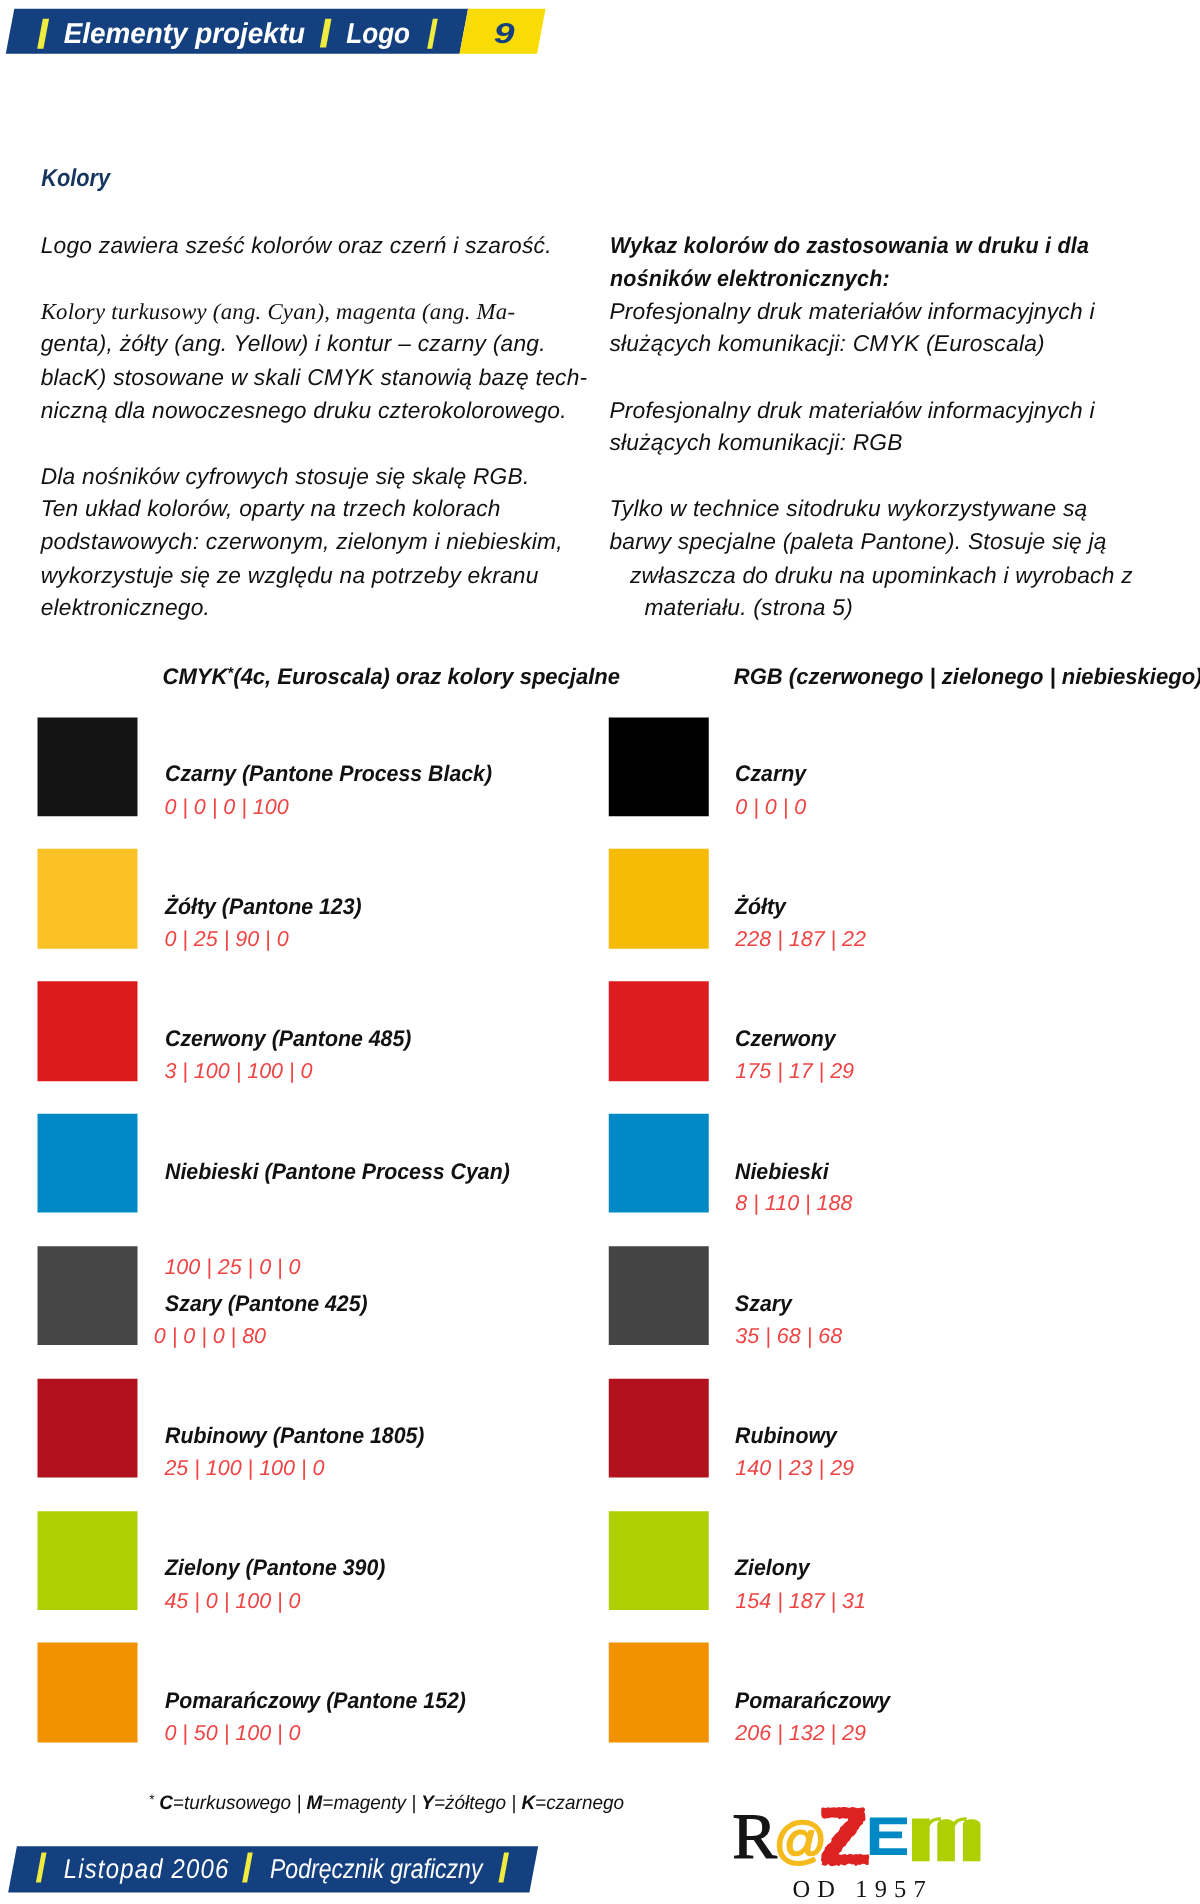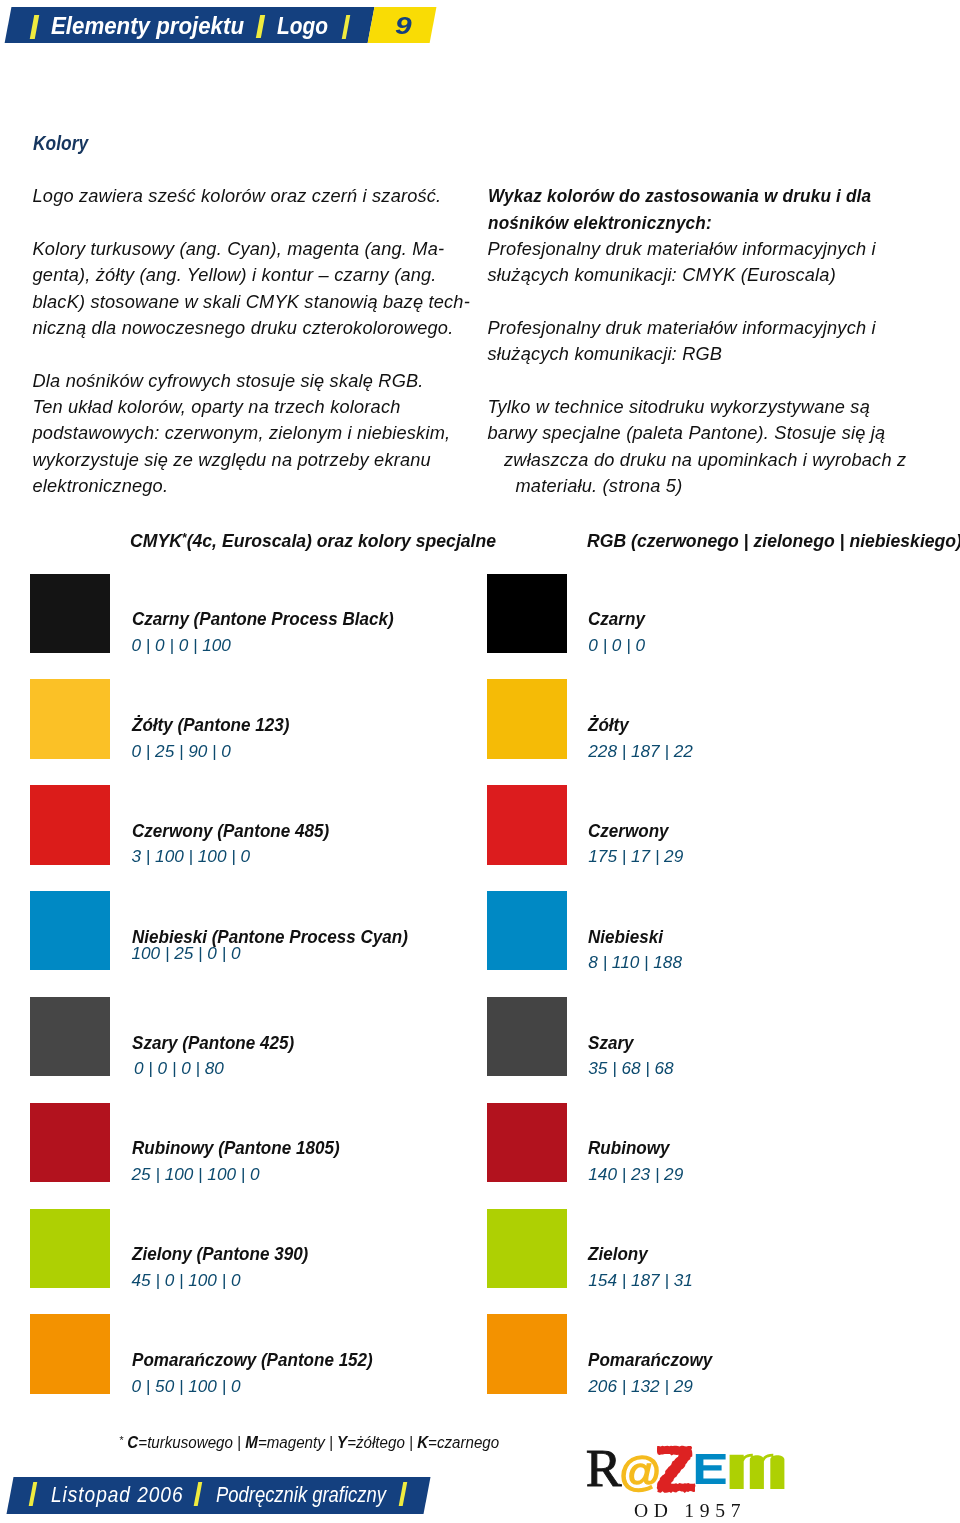--- a/index.html
+++ b/index.html
@@ -25,21 +25,21 @@
       font-size:18.2px;letter-spacing:.2px;transform-origin:0 0;}
   .tl.b{font-weight:bold;}
 
   
   .tbl-head{position:absolute;font-style:italic;font-weight:bold;font-size:18.05px;
             color:#111111;white-space:nowrap;transform-origin:0 0;}
   .sup{font-size:12.5px;vertical-align:baseline;position:relative;top:-5.2px;line-height:0;}
   .swatch{position:absolute;width:79.5px;height:79.4px;}
   .sw-name{position:absolute;font-style:italic;font-weight:bold;font-size:18.05px;
            color:#111111;white-space:nowrap;transform-origin:0 0;}
-  .sw-val{position:absolute;font-style:italic;font-size:17.2px;color:#0c4a6e;
+  .sw-val{position:absolute;font-style:italic;font-size:17.2px;color:#ef4444;
           white-space:nowrap;transform-origin:0 0;}
 
   
   #footnote{position:absolute;left:119.4px;top:1434.2px;font-style:italic;font-size:15.6px;
             color:#111111;white-space:nowrap;transform-origin:0 0;}
   #footnote .k{font-weight:bold;}
   #footnote .ast{font-size:11px;vertical-align:baseline;position:relative;top:-4.5px;line-height:0;}
 
   
   #logo{position:absolute;left:582px;top:1433px;width:224px;height:86px;}
@@ -54,21 +54,21 @@
   <div class="bnr-shape" id="hdr-yellow" style="background: rgb(249, 220, 5);"></div>
   <div class="sepbar" style="left: 31.9px; top: 15.2px; width: 4.8px; height: 24px; background: rgb(239, 235, 63);"></div>
   <div class="sepbar" style="left: 257.7px; top: 15.4px; width: 4.8px; height: 23.3px; background: rgb(239, 235, 63);"></div>
   <div class="sepbar" style="left: 344.4px; top: 15.2px; width: 4.4px; height: 24px; background: rgb(239, 235, 63);"></div>
   <div class="bnr-item" style="left:51.3px;top:13.4px;font-size:23px;color:#ffffff;transform:scaleX(0.968);">Elementy projektu</div>
   <div class="bnr-item" style="left:277.4px;top:13.4px;font-size:23px;color:#ffffff;transform:scaleX(0.908);">Logo</div>
   <div class="bnr-item" style="left: 394.6px; top: 13.4px; font-size: 23px; color: rgb(20, 64, 127); transform: scaleX(1.3);">9</div>
   <div class="sec-title" style="transform: scaleX(0.888); color: rgb(22, 54, 95);">Kolory</div>
 
   <div class="tl" style="left:32.5px;top:186.20px;">Logo zawiera sześć kolorów oraz czerń i szarość.</div>
-  <div class="tl" style="left:32.5px;top:238.90px;">Kolory turkusowy (ang. Cyan), magenta (ang. Ma-</div>
+  <div class="tl" style="left:32.5px;top:238.90px;font-family:Liberation Serif, serif;">Kolory turkusowy (ang. Cyan), magenta (ang. Ma-</div>
   <div class="tl" style="left:32.5px;top:265.25px;">genta), żółty (ang. Yellow) i kontur – czarny (ang.</div>
   <div class="tl" style="left:32.5px;top:291.60px;">blacK) stosowane w skali CMYK stanowią bazę tech-</div>
   <div class="tl" style="left:32.5px;top:317.95px;">niczną dla nowoczesnego druku czterokolorowego.</div>
   <div class="tl" style="left:32.5px;top:370.65px;">Dla nośników cyfrowych stosuje się skalę RGB.</div>
   <div class="tl" style="left:32.5px;top:397.00px;">Ten układ kolorów, oparty na trzech kolorach</div>
   <div class="tl" style="left:32.5px;top:449.70px;">wykorzystuje się ze względu na potrzeby ekranu</div>
   <div class="tl" style="left:32.5px;top:423.35px;">podstawowych: czerwonym, zielonym i niebieskim,</div>
   <div class="tl" style="left:32.5px;top:476.05px;">elektronicznego.</div>
 
   <div class="tl b" style="left:487.5px;top:186.20px;transform:scaleX(0.943);">Wykaz kolorów do zastosowania w druku i dla</div>
@@ -98,27 +98,27 @@
   <div class="sw-name" style="left:588.3px;top:715.0px;transform:scaleX(0.946);">Żółty</div>
   <div class="sw-val" style="left:588.3px;top:740.6px;">228 | 187 | 22</div>
   <div class="swatch" style="left: 30.4px; top: 785.2px; background: rgb(219, 28, 26);"></div>
   <div class="sw-name" style="left:131.5px;top:820.8px;transform:scaleX(0.946);">Czerwony (Pantone 485)</div>
   <div class="sw-val" style="left:131.5px;top:846.4px;">3 | 100 | 100 | 0</div>
   <div class="swatch" style="left: 487.3px; top: 785.2px; background: rgb(220, 28, 30);"></div>
   <div class="sw-name" style="left:588.3px;top:820.8px;transform:scaleX(0.946);">Czerwony</div>
   <div class="sw-val" style="left:588.3px;top:846.4px;">175 | 17 | 29</div>
   <div class="swatch" style="left: 30.4px; top: 891px; background: rgb(0, 137, 196);"></div>
   <div class="sw-name" style="left:131.5px;top:926.6px;transform:scaleX(0.946);">Niebieski (Pantone Process Cyan)</div>
-  <div class="sw-val" style="left:131.5px;top:943px;">100 | 25 | 0 | 0</div>
+  <div class="sw-val" style="left:131.5px;top:1003px;">100 | 25 | 0 | 0</div>
   <div class="swatch" style="left: 487.3px; top: 891px; background: rgb(0, 137, 196);"></div>
   <div class="sw-name" style="left:588.3px;top:926.6px;transform:scaleX(0.946);">Niebieski</div>
   <div class="sw-val" style="left:588.3px;top:952.2px;">8 | 110 | 188</div>
   <div class="swatch" style="left: 30.4px; top: 996.9px; background: rgb(70, 70, 70);"></div>
   <div class="sw-name" style="left:131.5px;top:1032.5px;transform:scaleX(0.946);">Szary (Pantone 425)</div>
-  <div class="sw-val" style="left:134px;top:1058.1px;">0 | 0 | 0 | 80</div>
+  <div class="sw-val" style="left:123px;top:1058.1px;">0 | 0 | 0 | 80</div>
   <div class="swatch" style="left: 487.3px; top: 996.9px; background: rgb(68, 68, 68);"></div>
   <div class="sw-name" style="left:588.3px;top:1032.5px;transform:scaleX(0.946);">Szary</div>
   <div class="sw-val" style="left:588.3px;top:1058.1px;">35 | 68 | 68</div>
   <div class="swatch" style="left: 30.4px; top: 1102.8px; background: rgb(178, 18, 30);"></div>
   <div class="sw-name" style="left:131.5px;top:1138.3px;transform:scaleX(0.946);">Rubinowy (Pantone 1805)</div>
   <div class="sw-val" style="left:131.5px;top:1164.0px;">25 | 100 | 100 | 0</div>
   <div class="swatch" style="left: 487.3px; top: 1102.8px; background: rgb(178, 18, 30);"></div>
   <div class="sw-name" style="left:588.3px;top:1138.3px;transform:scaleX(0.946);">Rubinowy</div>
   <div class="sw-val" style="left:588.3px;top:1164.0px;">140 | 23 | 29</div>
   <div class="swatch" style="left: 30.4px; top: 1208.6px; background: rgb(174, 208, 3);"></div>

